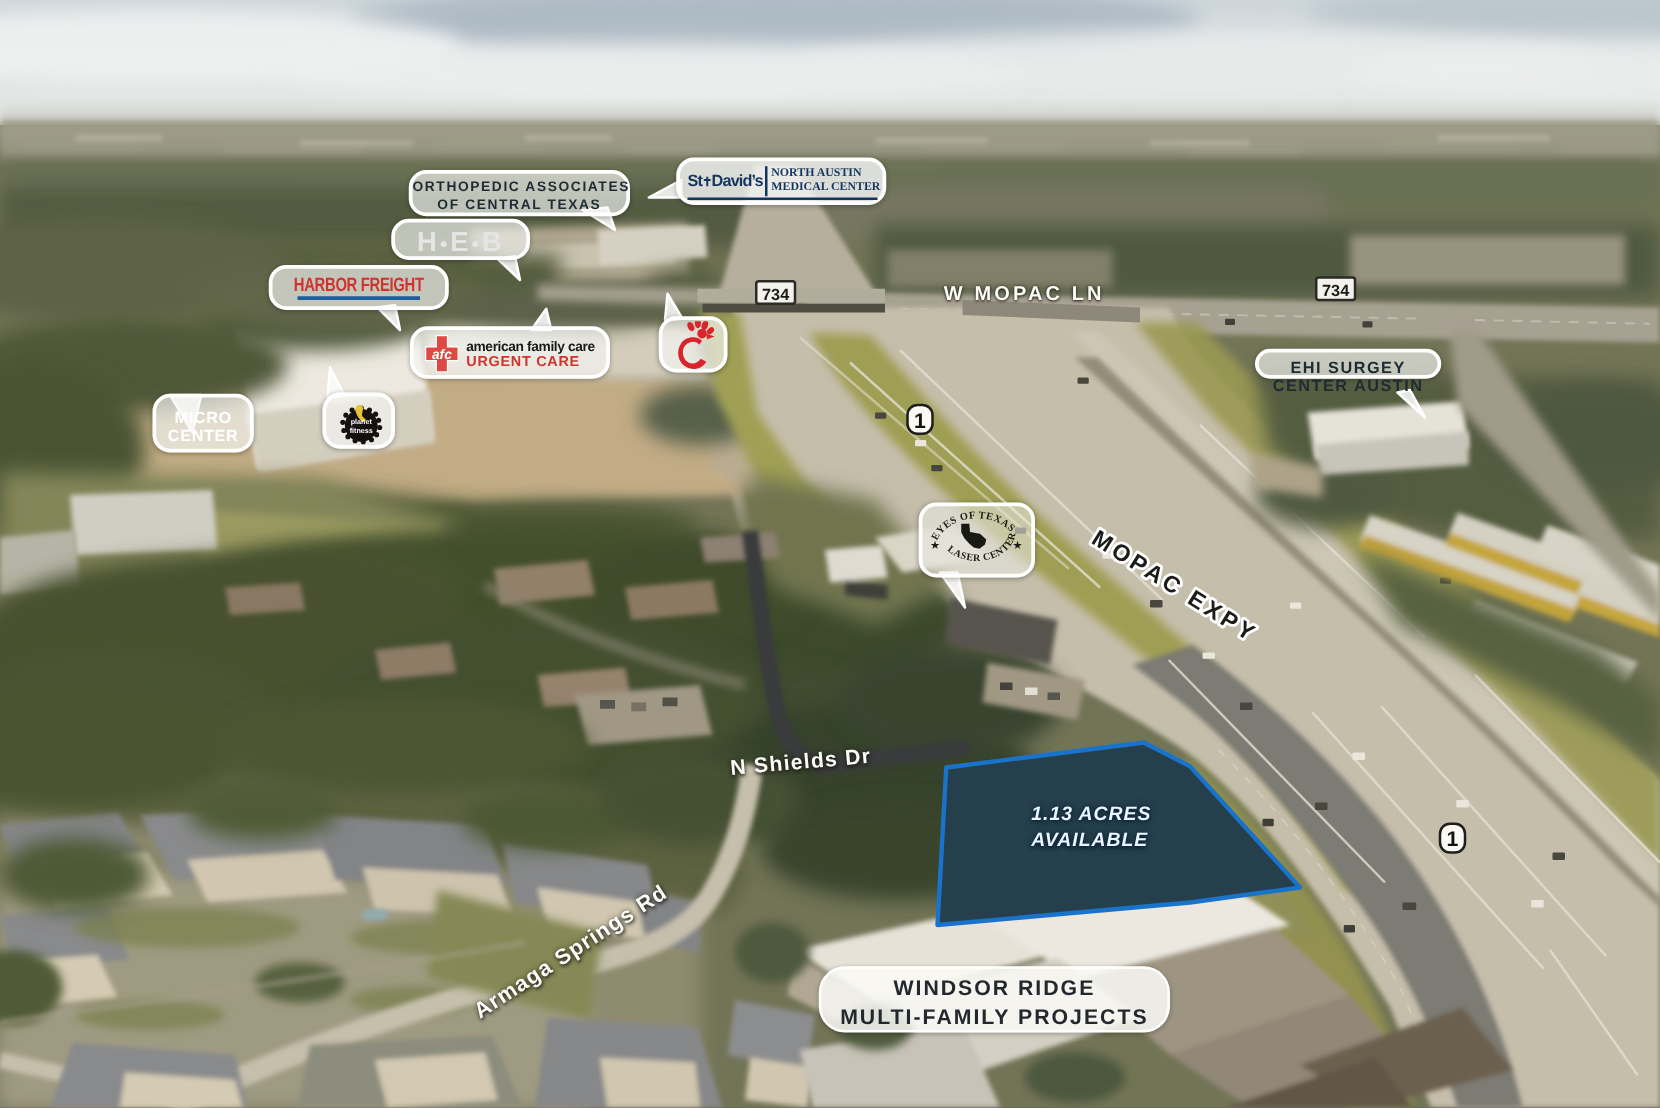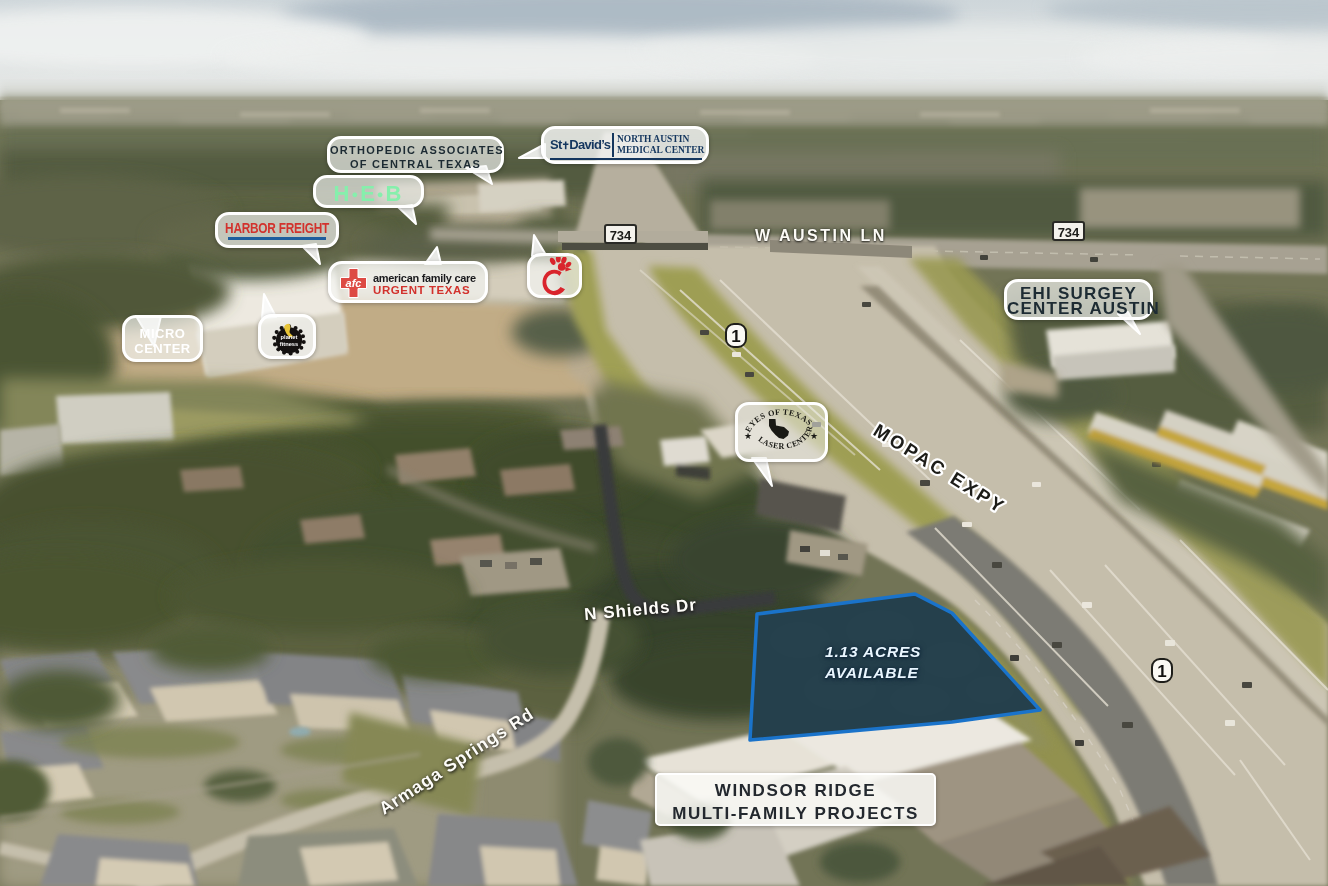--- a/index.html
+++ b/index.html
@@ -363,38 +363,38 @@
 
 <div class="lbl bubble" style="left:541px;top:126px;width:168px;height:38px;background:rgba(248,249,249,0.8);">
   <div class="lbl" style="left:6px;top:8px;width:62px;color:#14365e;font-size:13px;font-weight:bold;letter-spacing:-0.7px;white-space:nowrap;">St<span style="font-size:10px;">✝</span>David’s</div>
   <div class="lbl" style="left:68px;top:4px;width:1.5px;height:24px;background:#14365e;"></div>
   <div class="lbl" style="left:73px;top:5px;width:92px;color:#14365e;font-family:'Liberation Serif',serif;font-size:9.5px;font-weight:bold;line-height:10.5px;letter-spacing:0px;white-space:nowrap;">NORTH AUSTIN<br>MEDICAL CENTER</div>
   <div class="lbl" style="left:6px;top:29px;width:152px;height:1.5px;background:#14365e;"></div>
 </div>
 
 <div class="lbl bubble" style="left:327px;top:136px;width:177px;height:37px;text-align:center;color:#1d2b33;font-size:11px;font-weight:bold;letter-spacing:1.3px;line-height:14px;padding-top:4px;white-space:nowrap;">ORTHOPEDIC ASSOCIATES<br>OF CENTRAL TEXAS</div>
 
-<div class="lbl bubble" style="left:313px;top:175px;width:111px;height:33px;text-align:center;color:#86efac;font-size:22px;font-weight:bold;letter-spacing:2px;line-height:31px;">H<span style="font-size:11px;vertical-align:3px;">●</span>E<span style="font-size:11px;vertical-align:3px;">●</span>B</div>
-
-<div class="lbl bubble" style="left:215px;top:212px;width:124px;height:36px;text-align:center;">
+<div class="lbl bubble" style="left:313px;top:175px;width:111px;height:33px;text-align:center;color:#e5e5e5;font-size:22px;font-weight:bold;letter-spacing:2px;line-height:31px;">H<span style="font-size:11px;vertical-align:3px;">●</span>E<span style="font-size:11px;vertical-align:3px;">●</span>B</div>
+
+<div class="lbl bubble" style="left:215px;top:212px;width:144px;height:36px;text-align:center;">
   <div style="color:#d2322d;font-size:13.5px;font-weight:bold;letter-spacing:-0.3px;line-height:14px;margin-top:6px;transform:scale(0.88,1.15);white-space:nowrap;">HARBOR FREIGHT</div>
   <div style="margin:2px auto 0;width:98px;height:2.5px;background:#1d5e9e;"></div>
 </div>
 
 <div class="lbl bubble" style="left:122px;top:276px;width:81px;height:47px;text-align:center;color:#fff;font-size:13px;font-weight:bold;letter-spacing:0.5px;line-height:15px;padding-top:8px;white-space:nowrap;margin-top:39px;">MICRO<br>CENTER</div>
 
 <div class="lbl bubble" style="left:328px;top:261px;width:160px;height:42px;padding-left:28px;">
   <div class="lbl" style="left:9px;top:4px;width:28px;height:31px;">
     <svg width="27" height="30" viewBox="0 0 27 30">
       <path d="M9,0.5 h9 v9 h8.5 v11 h-8.5 v9 h-9 v-9 h-8.5 v-11 h8.5 z" fill="#dd4a44" stroke="#fff" stroke-width="1"></path>
       <text x="13.5" y="19" font-family="Liberation Sans" font-size="11" font-weight="bold" font-style="italic" fill="#fff" text-anchor="middle">afc</text>
     </svg>
   </div>
   <div class="lbl" style="left:42px;top:8px;width:116px;color:#19191c;font-size:11px;font-weight:bold;letter-spacing:-0.3px;">american family care</div>
-  <div class="lbl" style="left:42px;top:20px;width:116px;color:#d2322d;font-size:11.5px;font-weight:bold;letter-spacing:0.6px;">URGENT TEXAS</div>
+  <div class="lbl" style="left:42px;top:20px;width:116px;color:#d2322d;font-size:11.5px;font-weight:bold;letter-spacing:0.6px;">URGENT CARE</div>
 </div>
 
 <div class="lbl bubble" style="left:258px;top:314px;width:58px;height:45px;">
   <svg width="52" height="40" viewBox="0 0 52 40" style="margin:1px 0 0 1px;">
     <g transform="translate(27,21.5) scale(0.82) translate(-27,-21)">
     <circle cx="27" cy="22" r="16" fill="#141110"></circle>
     <g fill="#141110">
       <circle cx="27" cy="5" r="2.5"></circle>
             <circle cx="35" cy="7" r="2.5"></circle>
             <circle cx="41" cy="11" r="2.5"></circle>
@@ -429,43 +429,43 @@
       <path d="M33,11 l6,2 l-5.5,2 z"></path>
     </g>
     <path d="M30,16 C26,12 18,13 15,18 C11,24 13,32 19,35 C24,37.5 30,36 33,31 L29,29 C27,32 23,33.5 20,31.5 C16,29 15,23 18,19.5 C21,16 26,16 28,19 Z" fill="#d9242c"></path>
         </g>
   </svg>
 </div>
 
 <div class="lbl" style="left:604px;top:224px;width:33px;height:20px;background:#f4f2ec;border:2px solid #2a2a26;border-radius:3px;color:#1b1b18;font-size:13px;font-weight:bold;text-align:center;line-height:19px;">734</div>
 <div class="lbl" style="left:1052px;top:221px;width:33px;height:20px;background:#f4f2ec;border:2px solid #2a2a26;border-radius:3px;color:#1b1b18;font-size:13px;font-weight:bold;text-align:center;line-height:19px;">734</div>
 
-<div class="lbl" style="left:755px;top:227px;width:200px;color:#fcfbf6;font-size:16px;font-weight:bold;letter-spacing:2.5px;text-shadow:0 1px 2px rgba(30,30,25,0.9),0 0 3px rgba(30,30,25,0.6);">W AUSTIN LN</div>
+<div class="lbl" style="left:755px;top:227px;width:200px;color:#fcfbf6;font-size:16px;font-weight:bold;letter-spacing:2.5px;text-shadow:0 1px 2px rgba(30,30,25,0.9),0 0 3px rgba(30,30,25,0.6);">W MOPAC LN</div>
 
 <svg class="lbl" style="left:855px;top:400px;" width="260" height="140" viewBox="0 0 260 140">
   <text x="20" y="36" transform="rotate(32 22 30)" font-family="Liberation Sans" font-size="18.5" font-weight="bold" letter-spacing="3" fill="#1c1c18" stroke="#ffffff" stroke-width="4.5" paint-order="stroke" stroke-linejoin="round">MOPAC EXPY</text>
 </svg>
 
 <div class="lbl" style="left:725px;top:323px;width:22px;height:25px;background:#faf9f4;border:2.5px solid #1e1e1a;border-radius:9px;color:#121210;font-size:17px;font-weight:bold;text-align:center;line-height:24px;">1</div>
 <div class="lbl" style="left:1151px;top:658px;width:22px;height:25px;background:#faf9f4;border:2.5px solid #1e1e1a;border-radius:9px;color:#121210;font-size:17px;font-weight:bold;text-align:center;line-height:24px;">1</div>
 
-<div class="lbl bubble" style="left:1004px;top:279px;width:149px;height:41px;text-align:center;color:#1d2b33;font-size:17px;font-weight:bold;letter-spacing:1.2px;line-height:15px;padding-top:4px;white-space:nowrap;">EHI SURGEY<br>CENTER AUSTIN</div>
+<div class="lbl bubble" style="left:1004px;top:279px;width:149px;height:24px;text-align:center;color:#1d2b33;font-size:13px;font-weight:bold;letter-spacing:1.2px;line-height:15px;padding-top:4px;white-space:nowrap;">EHI SURGEY<br>CENTER AUSTIN</div>
 
 <div class="lbl bubble" style="left:735px;top:402px;width:93px;height:60px;background:rgba(235,235,230,0.55);">
   <svg width="87" height="54" viewBox="0 0 87 54">
     <path d="M31,14 l6.5,0 l0.5,6.5 l8,1.5 l5,4.5 l-1,4 l-4.5,3.5 l-4.5,-1 l-3.5,-3 l-4,-4.5 l-2.5,-4.5 z" fill="#191914"></path>
     <defs>
       <path id="arcT" d="M 10,36 A 33,26 0 0 1 77,36"></path>
       <path id="arcB" d="M 13,24 A 31,24 0 0 0 74,24"></path>
     </defs>
     <text font-family="Liberation Serif" font-size="8.2" font-weight="bold" fill="#1a1a16" letter-spacing="0.4"><textPath href="#arcT" startOffset="9%">EYES OF TEXAS</textPath></text>
     <text font-family="Liberation Serif" font-size="8" font-weight="bold" fill="#1a1a16" letter-spacing="0.4"><textPath href="#arcB" startOffset="17%">LASER CENTER</textPath></text>
     <text x="6" y="34" font-size="9" fill="#1a1a16">★</text>
     <text x="72" y="34" font-size="9" fill="#1a1a16">★</text>
   </svg>
 </div>
 
 <div class="lbl" style="left:584px;top:598px;width:160px;color:#fdfcf8;font-size:17px;font-weight:bold;letter-spacing:1px;text-shadow:0 1.5px 3px rgba(25,25,20,0.95),0 0 4px rgba(25,25,20,0.5);transform:rotate(-5deg);">N Shields Dr</div>
 
 <div class="lbl" style="left:381px;top:800px;width:210px;color:#fdfcf8;font-size:17.5px;font-weight:bold;letter-spacing:1px;text-shadow:0 1.5px 3px rgba(25,25,20,0.95),0 0 4px rgba(25,25,20,0.5);transform:rotate(-33deg);transform-origin:left center;white-space:nowrap;">Armaga Springs Rd</div>
 
-<div class="lbl" style="left:655px;top:773px;width:281px;height:53px;background:rgba(250,250,247,0.85);border:2.5px solid #fff;border-radius:5px;text-align:center;color:#23282e;font-size:17px;font-weight:bold;letter-spacing:1.6px;line-height:23px;padding-top:4px;box-shadow:0 1px 4px rgba(0,0,0,0.3);white-space:nowrap;">WINDSOR RIDGE<br>MULTI-FAMILY PROJECTS</div>
+<div class="lbl" style="left:655px;top:773px;width:281px;height:53px;background:rgba(250,250,247,0.85);border:2.5px solid #fff;border-radius:21px;text-align:center;color:#23282e;font-size:17px;font-weight:bold;letter-spacing:1.6px;line-height:23px;padding-top:4px;box-shadow:0 1px 4px rgba(0,0,0,0.3);white-space:nowrap;">WINDSOR RIDGE<br>MULTI-FAMILY PROJECTS</div>
 </div>
 
 </body></html>

